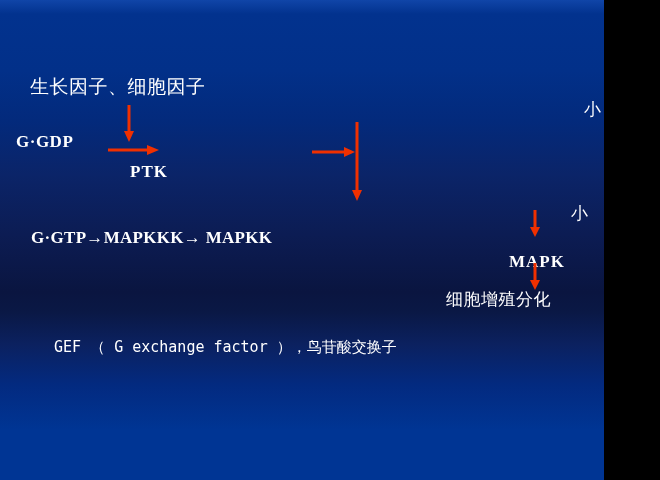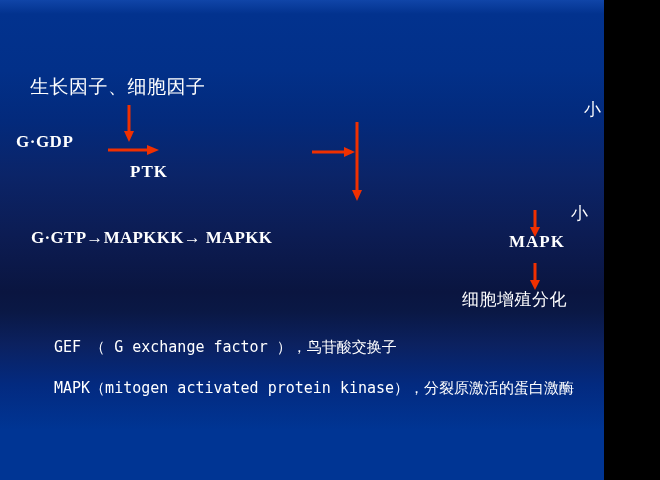--- a/index.html
+++ b/index.html
@@ -54,22 +54,22 @@
   }
 
   
   #growth-factors { left: 30px;  top: 74px;  font-size: 19px; letter-spacing: 0.5px; }
   #g-gdp          { left: 16px;  top: 124px; font-size: 17px; letter-spacing: 0.5px; margin-top: 8px; }
   #ptk            { left: 97px;  top: 162px; font-size: 17px; letter-spacing: 1px; margin-left: 33px; }
   #ptk-a-gef      { left: 196px; top: 162px; font-size: 17px; letter-spacing: 0.5px; }
   #cascade        { left: 31px;  top: 228px; font-size: 17px; letter-spacing: 0.3px; }
   #small-1        { left: 584px; top: 98px;  font-size: 17px; }
   #small-2        { left: 571px; top: 202px; font-size: 17px; }
-  #mapk           { left: 509px; top: 232px; font-size: 17px; letter-spacing: 1px; }
-  #proliferation  { left: 462px; top: 288px; font-size: 17px; letter-spacing: 0.5px; text-align: center; }
+  #mapk           { left: 509px; top: 252px; font-size: 17px; letter-spacing: 1px; }
+  #proliferation  { left: 446px; top: 288px; font-size: 17px; letter-spacing: 0.5px; text-align: center; }
   #legend-gef     { left: 31px;  top: 338px; font-size: 15px; letter-spacing: 0px; }
   #legend-mapk    { left: 31px;  top: 379px; font-size: 15px; letter-spacing: 0px; }
 
   
   .arrow { position: absolute; }
   .arrow svg { display: block; }
 </style>
 </head>
 <body>
 
@@ -87,21 +87,20 @@
   <div class="abs cn" id="small-1">小</div>
 
   <div class="abs cn" id="small-2">小</div>
 
   <div class="abs serif-bold" id="mapk">MAPK</div>
 
   <div class="abs cn" id="proliferation">细胞增殖分化</div>
 
   <div class="abs mono" id="legend-gef">GEF （ G exchange factor ），鸟苷酸交换子</div>
 
-  <div class="abs mono" id="legend-mapk">MAPK（mitogen activated protein kinase），分裂原激活的蛋白激酶</div>
 
   <div class="arrow" style="left:121px; top:105px;">
     <svg width="16" height="38" viewBox="0 0 16 38">
       <line x1="8" y1="0" x2="8" y2="28" stroke="#f03000" stroke-width="3"></line>
       <polygon points="8,37 3,26 13,26" fill="#f03000"></polygon>
     </svg>
   </div>
 
   <div class="arrow" style="left:108px; top:143px;">
     <svg width="52" height="14" viewBox="0 0 52 14">

